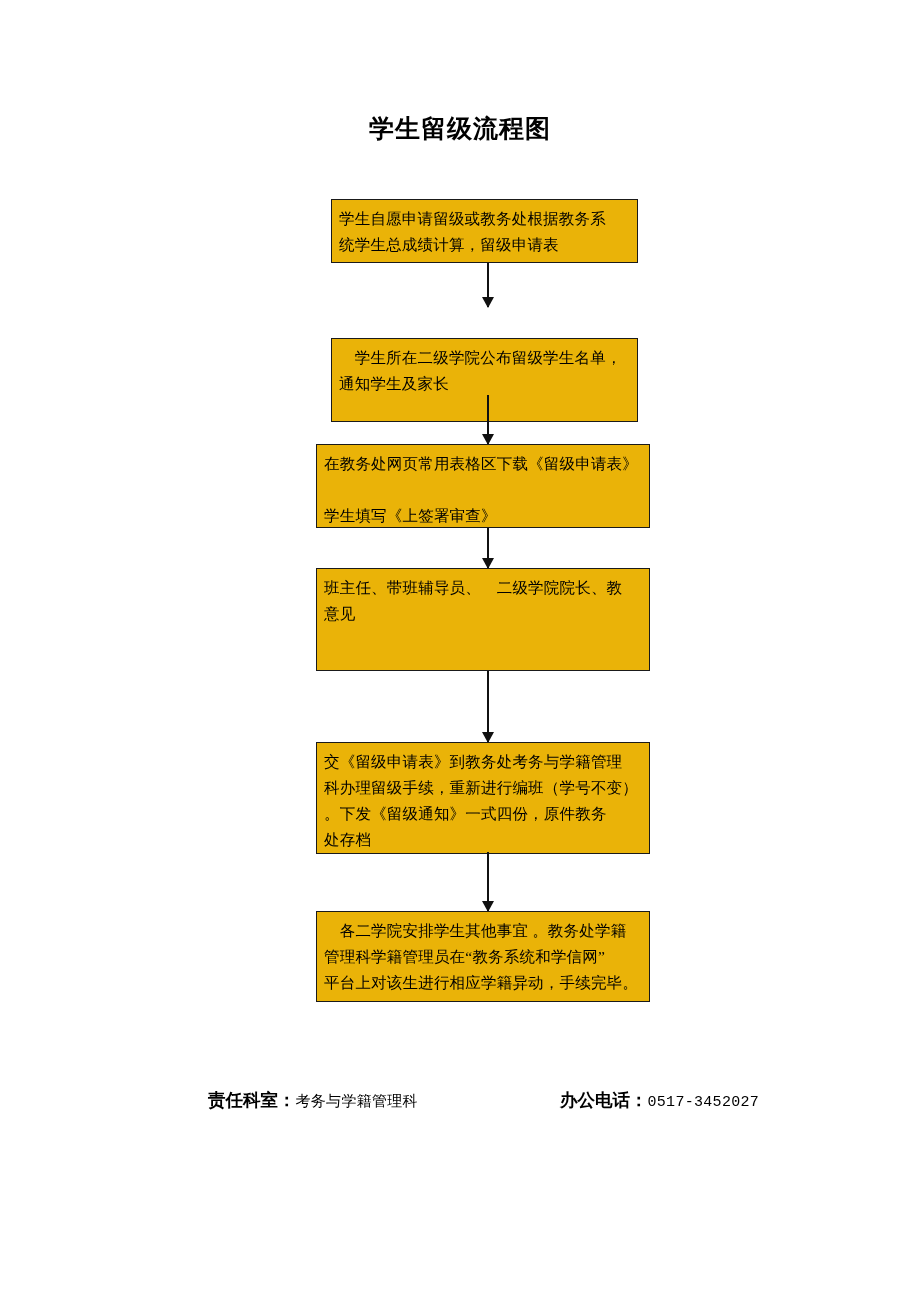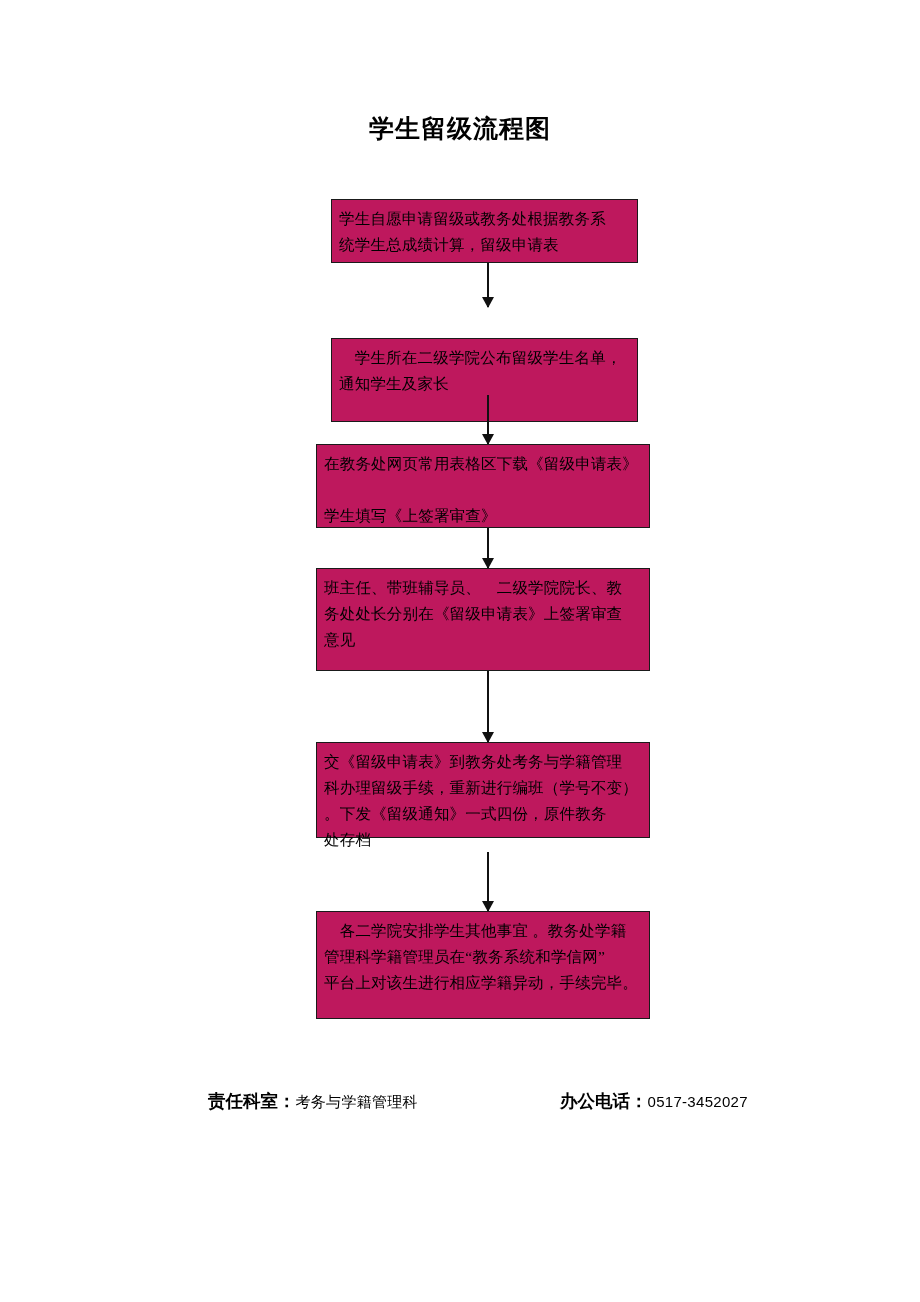--- a/index.html
+++ b/index.html
@@ -36,21 +36,21 @@
     font-weight: bold;
     letter-spacing: 1px;
     font-family: "Liberation Serif", "DejaVu Serif", serif;
   }
 
   
   .flow-box {
     position: absolute;
     box-sizing: border-box;
     border: 1.6px solid #1a1a1a;
-    background: #be185d;
+    background: #eab308;
     font-size: 15.5px;
     line-height: 26px;
     font-family: "Liberation Serif", "DejaVu Serif", serif;
     padding: 6px 7px 4px 7px;
     letter-spacing: 0.2px;
   }
   .flow-box .line {
     display: block;
     white-space: pre;
   }
@@ -77,21 +77,21 @@
   }
 
   
   .footer {
     position: absolute;
     left: 0;
     top: 1086px;
     width: 920px;
     height: 30px;
     font-size: 17px;
-    font-family: Liberation Sans, sans-serif;
+    font-family: Liberation Mono, monospace;
   }
   .footer-item {
     position: absolute;
     white-space: nowrap;
     line-height: 30px;
   }
   .footer-label {
     font-weight: bold;
     font-size: 17.5px;
   }
@@ -127,36 +127,35 @@
   <div class="flow-box" id="box-3" style="left:316px; top:444px; width:334px; height:84px;">
     <span class="line">在教务处网页常用表格区下载《留级申请表》</span>
     <span class="line spacer"></span>
     <span class="line">学生填写《上签署审查》</span>
   </div>
 
   <div class="arrow" style="left:487px; top:528px; height:40px;"></div>
 
   <div class="flow-box" id="box-4" style="left:316px; top:568px; width:334px; height:103px;">
     <span class="line">班主任、带班辅导员、　二级学院院长、教</span>
-    <span class="line">务处处长分别在《留级申请表》上签署审查</span>
     <span class="line">意见</span>
   </div>
 
   <div class="arrow" style="left:487px; top:671px; height:71px;"></div>
 
-  <div class="flow-box" id="box-5" style="left:316px; top:742px; width:334px; height:96px;">
+  <div class="flow-box" id="box-5" style="left:316px; top:742px; width:334px; height:112px;">
     <span class="line">交《留级申请表》到教务处考务与学籍管理</span>
     <span class="line">科办理留级手续，重新进行编班（学号不变）</span>
     <span class="line">。下发《留级通知》一式四份，原件教务</span>
     <span class="line">处存档</span>
   </div>
 
   <div class="arrow" style="left:487px; top:852px; height:59px;"></div>
 
-  <div class="flow-box" id="box-6" style="left:316px; top:911px; width:334px; height:108px;">
+  <div class="flow-box" id="box-6" style="left:316px; top:911px; width:334px; height:91px;">
     <span class="line">　各二学院安排学生其他事宜 。教务处学籍</span>
     <span class="line">管理科学籍管理员在“教务系统和学信网”</span>
     <span class="line">平台上对该生进行相应学籍异动，手续完毕。</span>
   </div>
 
   <div class="footer">
     <div class="footer-item" id="footer-dept">
       <span class="footer-label">责任科室：</span><span class="footer-value">考务与学籍管理科</span>
     </div>
     <div class="footer-item" id="footer-phone">

